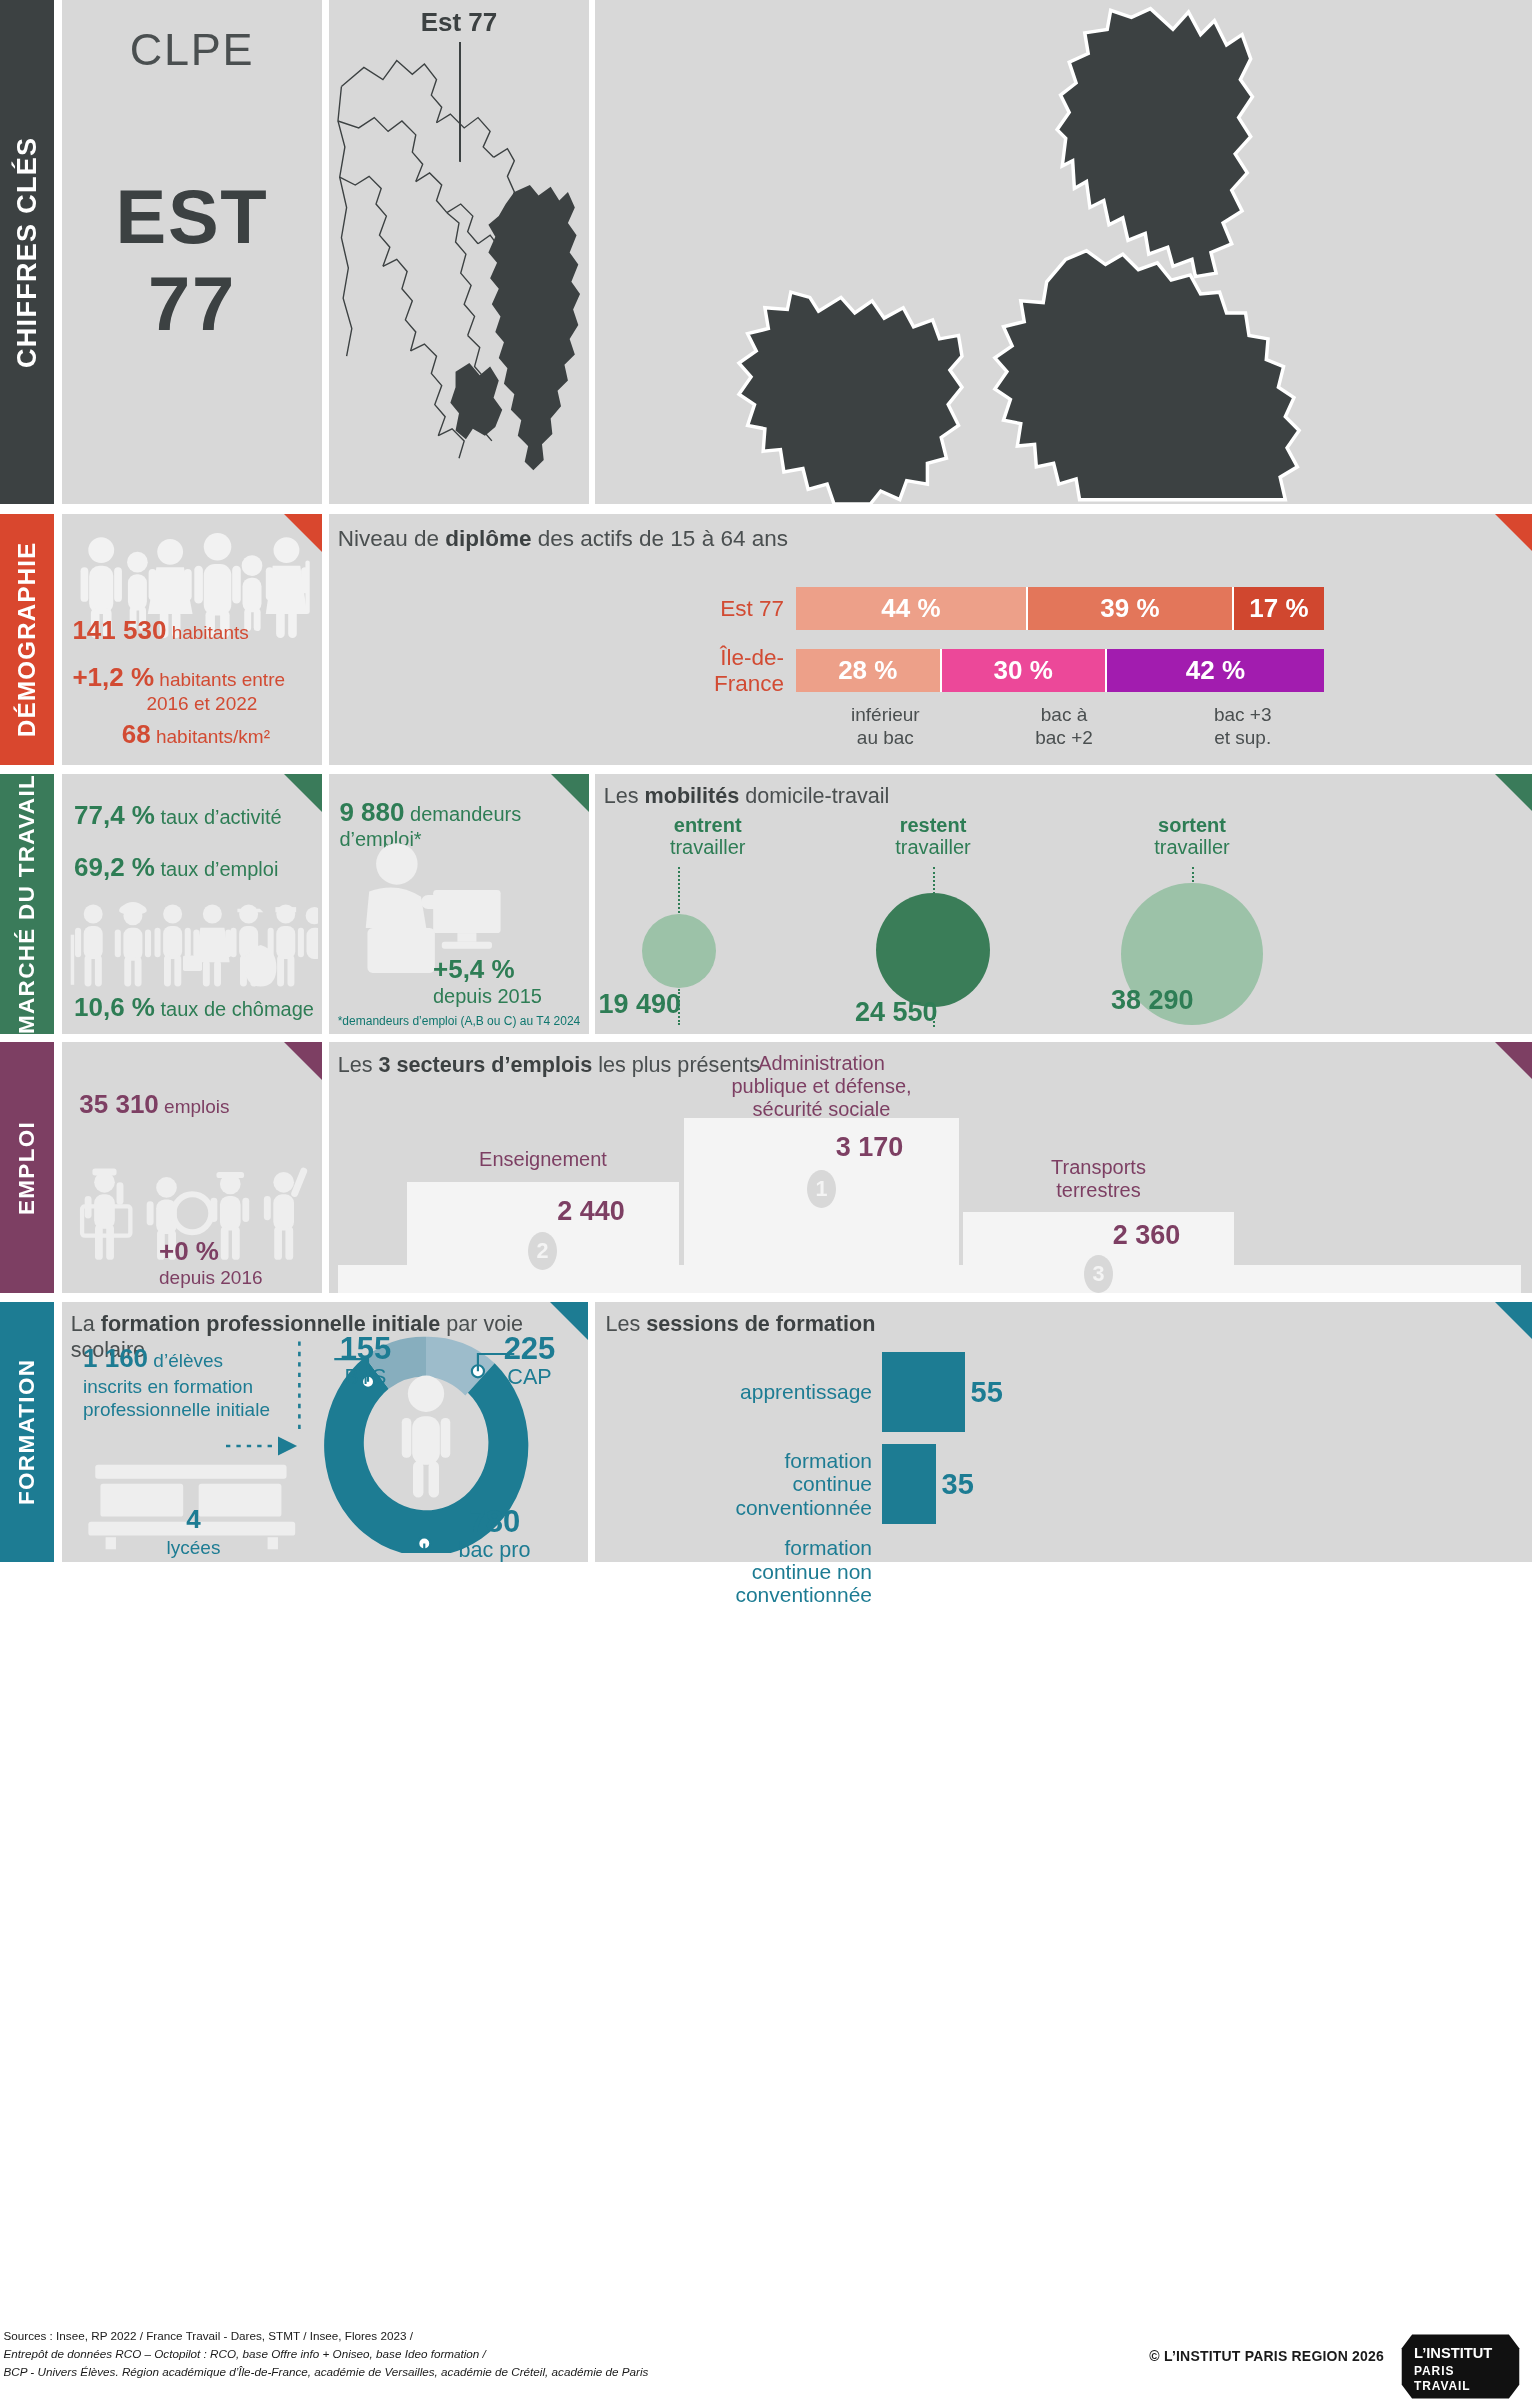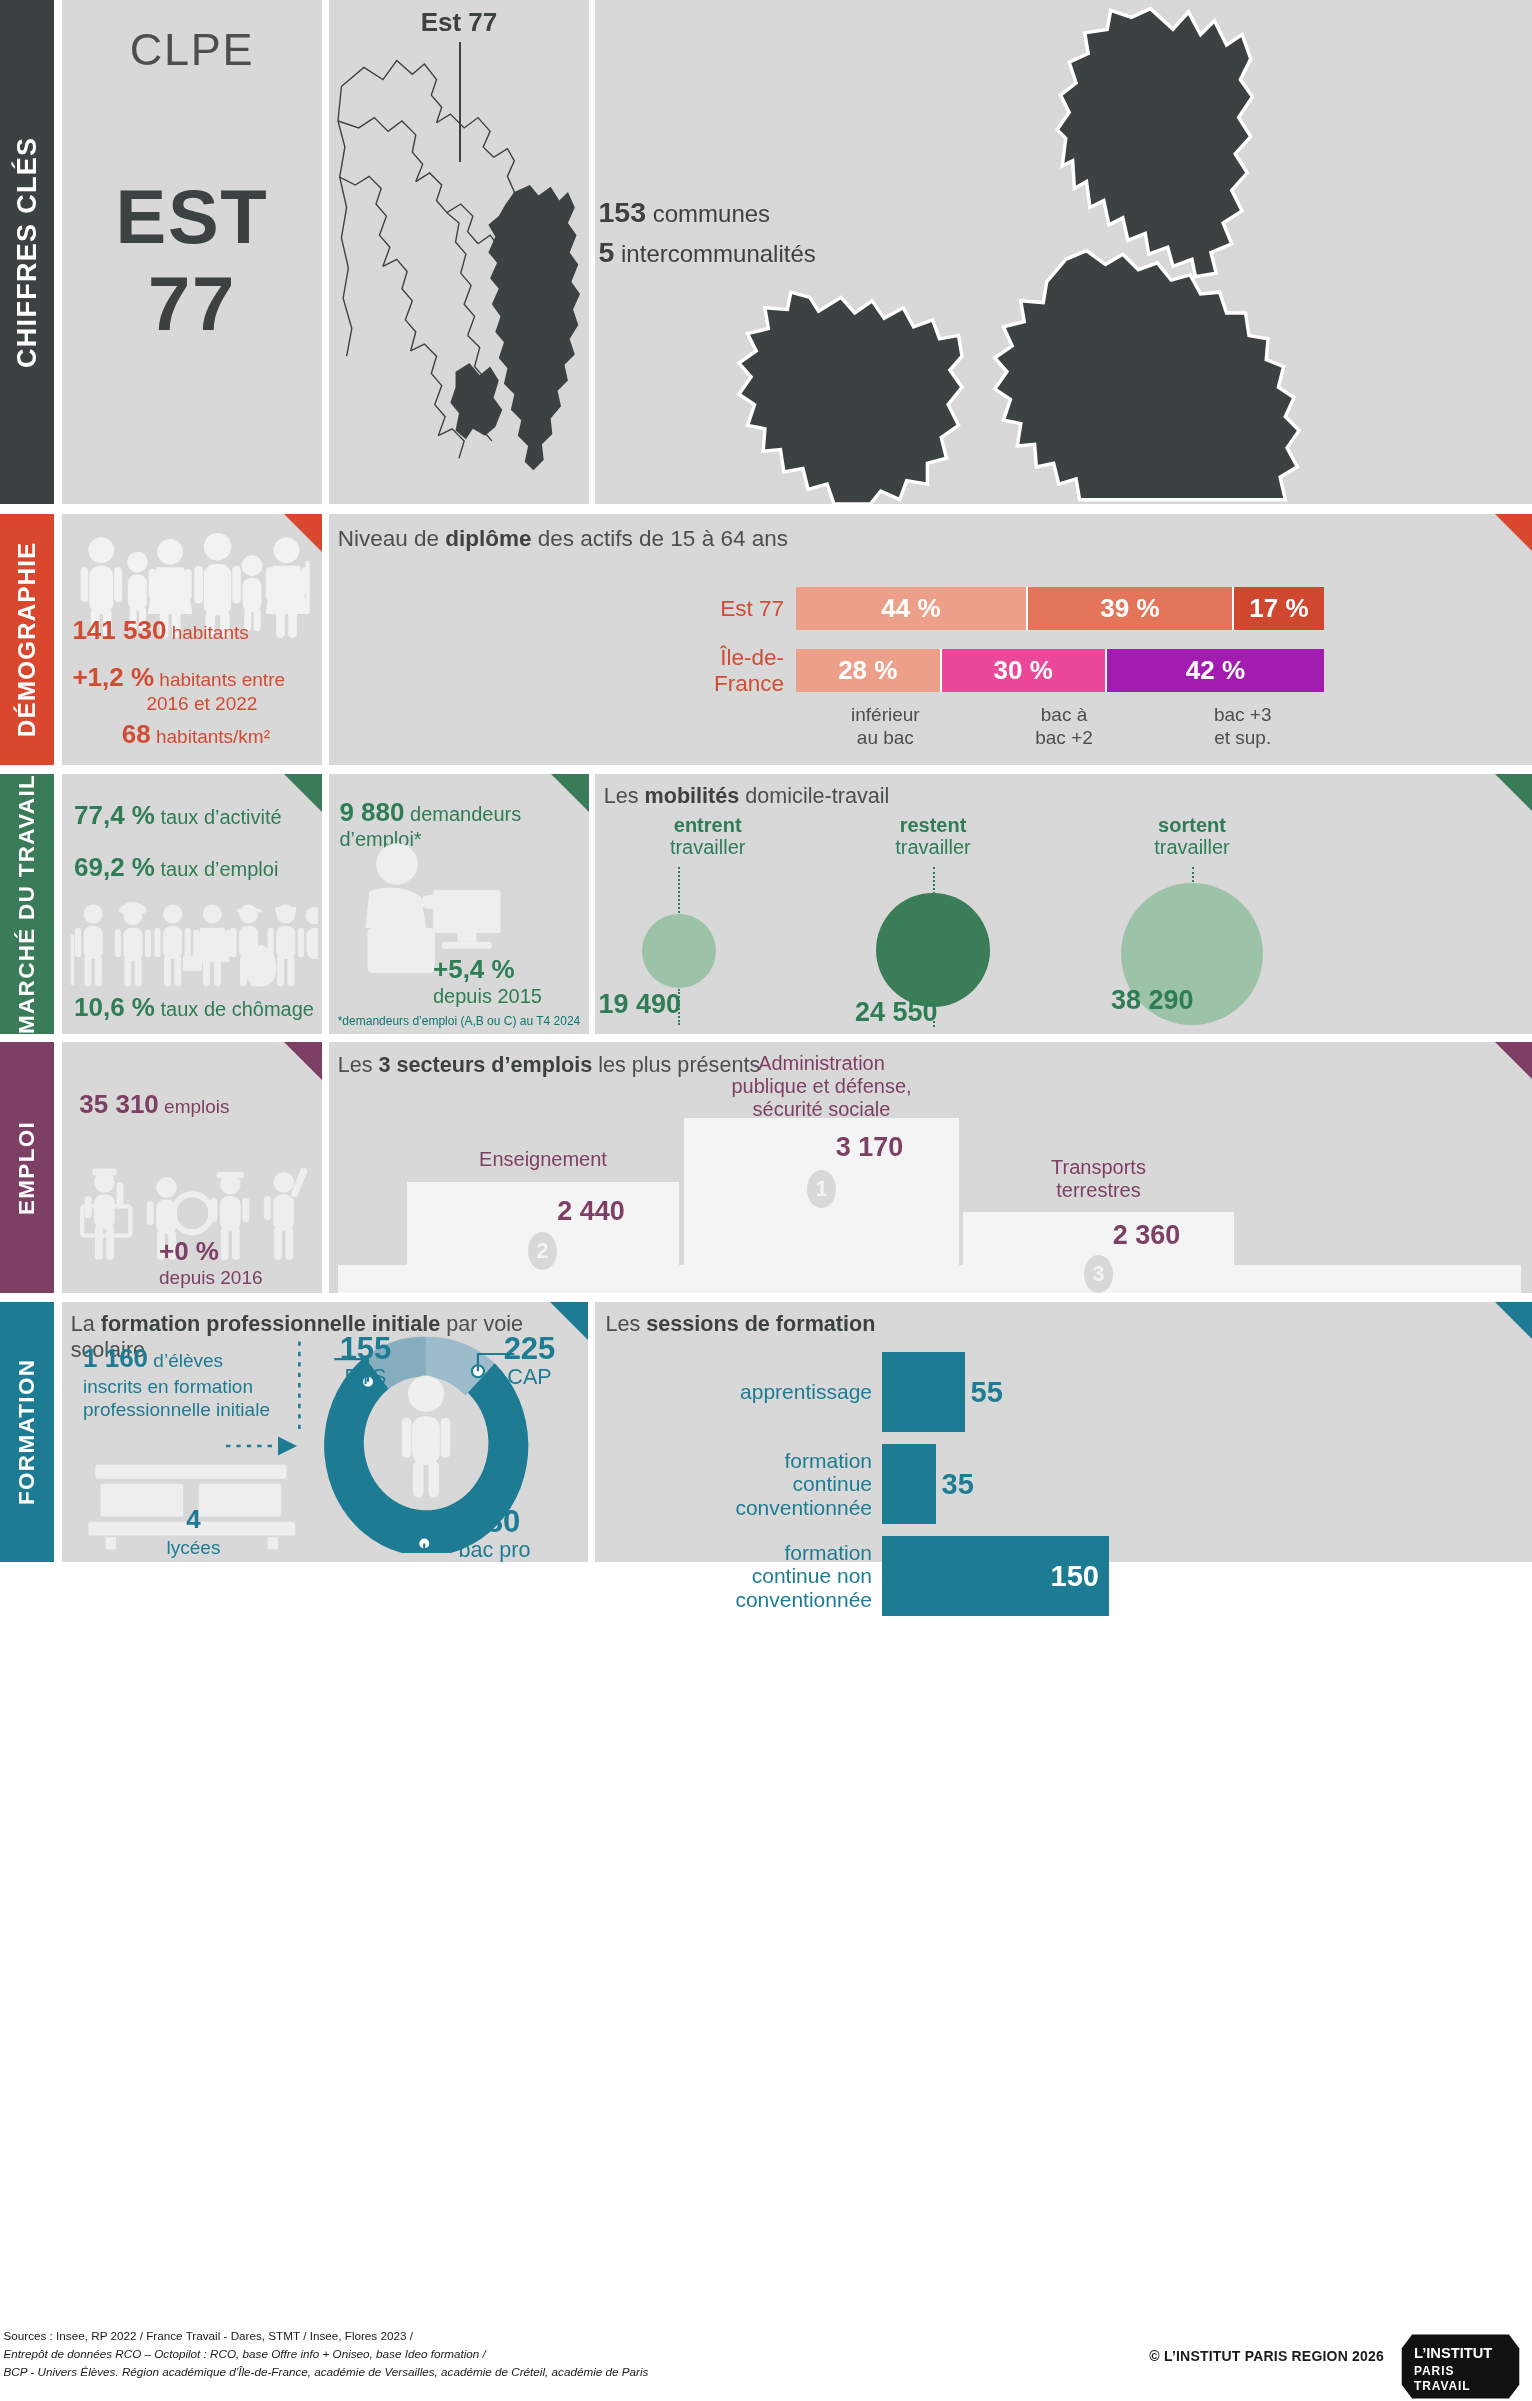--- a/index.html
+++ b/index.html
@@ -184,24 +184,20 @@
                L184 468 L166 456 L180 436 L166 420 L186 406 L176 386 L200 380 L196 356
                L222 358 L226 338 L248 344 Z"></path>
       <path d="M544 300 L568 290 L590 306 L610 294 L628 312 L650 304 L666 324 L688 318
                L700 340 L722 338 L730 362 L752 362 L756 388 L778 392 L776 416 L796 424
                L790 448 L808 460 L798 482 L814 498 L800 518 L812 540 L792 552 L798 578
                L560 578 L556 554 L536 560 L530 536 L510 540 L508 514 L488 516 L492 490
                L472 486 L480 462 L462 450 L476 430 L462 414 L482 400 L472 378 L496 372
                L492 348 L518 350 L522 326 Z"></path>
     </g>
   </svg>
-  <div id="communes-block">
-    <div><b>153</b> <span>communes</span></div>
-    <div><b>5</b> <span>intercommunalités</span></div>
-  </div>
 </div>
 
 <div class="spine" id="r2-spine">DÉMOGRAPHIE</div>
 
 <div class="panel" id="r2-p1">
   <div class="corner" style="border-width:0 38px 38px 0; border-color:transparent #d9472e transparent transparent;"></div>
   <svg width="260" height="112" viewBox="0 0 300 130" style="position:absolute;left:3.5px;top:12px;">
     <g fill="#f2f2f2">
       <circle cx="40" cy="28" r="15"></circle>
         <rect x="26" y="46" width="28" height="56" rx="12"></rect>
@@ -560,23 +556,20 @@
   </div>
 
   <div class="sessrow" style="left:10.4px; top:142px; width:908px;">
     <div class="sesslabel" style="width:277px; padding-right:10.4px;">formation<br>continue<br>conventionnée</div>
     <div class="sessbar" style="width:54px; height:80px;"></div>
     <div class="sessval">35</div>
   </div>
 
   <div class="sessrow" style="left:10.4px; top:234px; width:908px;">
     <div class="sesslabel" style="width:277px; padding-right:10.4px;">formation<br>continue non<br>conventionnée</div>
-    <div class="sessbar" style="width:227px; height:80px;">
-      <span class="sessval inside">150</span>
-    </div>
   </div>
 </div>
 
 <div id="footer">
   <div id="sources">
     <div class="firstline">Sources : Insee, RP 2022 / France Travail - Dares, STMT / Insee, Flores 2023 /</div>
     <div>Entrepôt de données RCO – Octopilot : RCO, base Offre info + Oniseo, base Ideo formation /</div>
     <div>BCP - Univers Élèves. Région académique d’Île-de-France, académie de Versailles, académie de Créteil, académie de Paris</div>
   </div>
   <div id="copyright">© L’INSTITUT PARIS REGION 2026</div>

